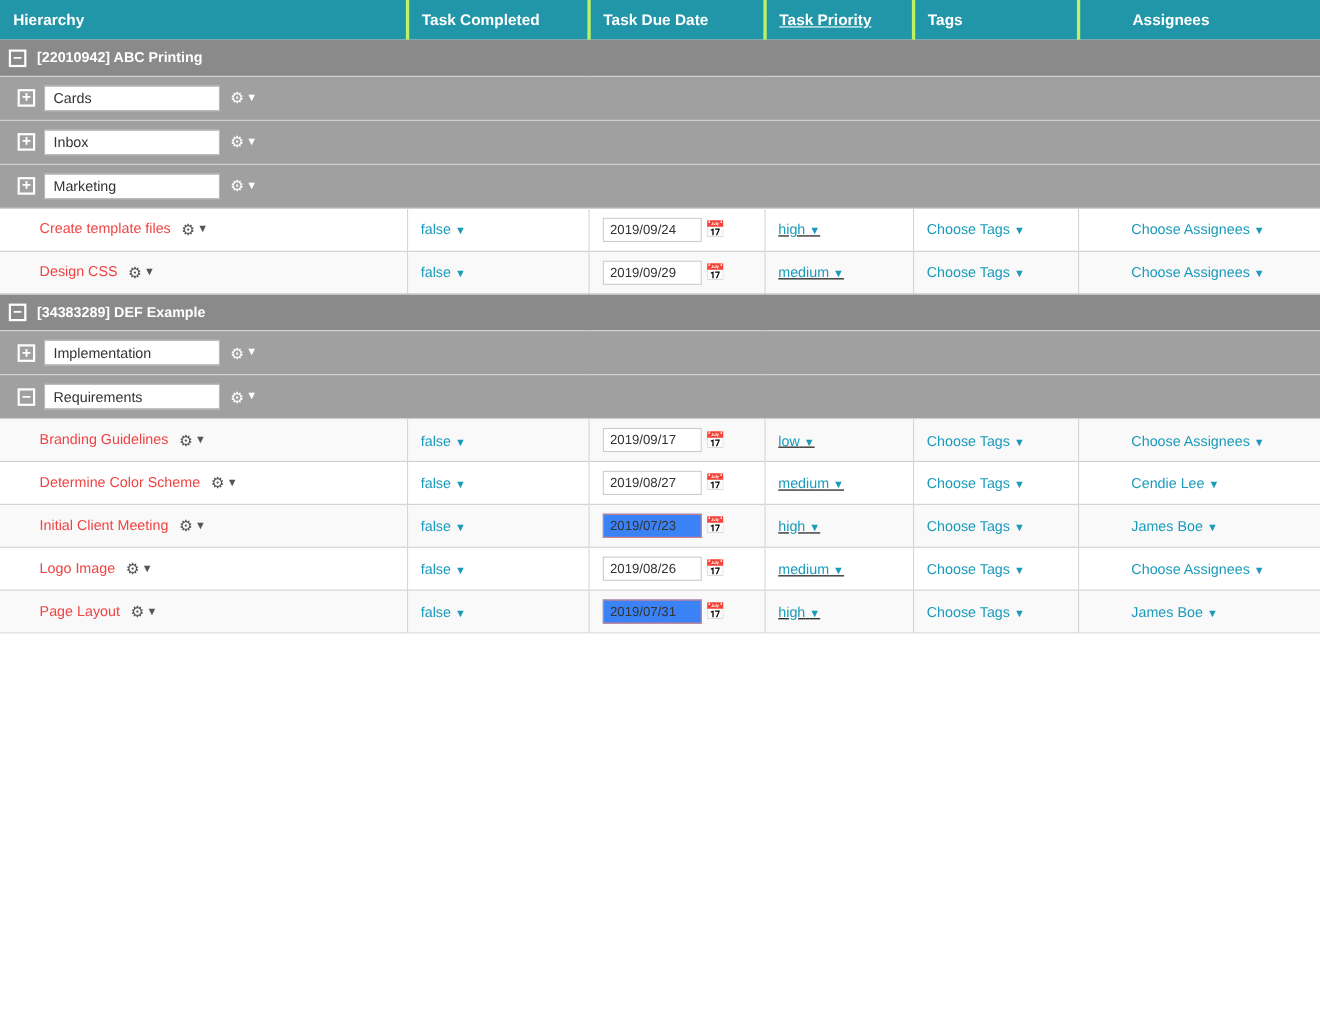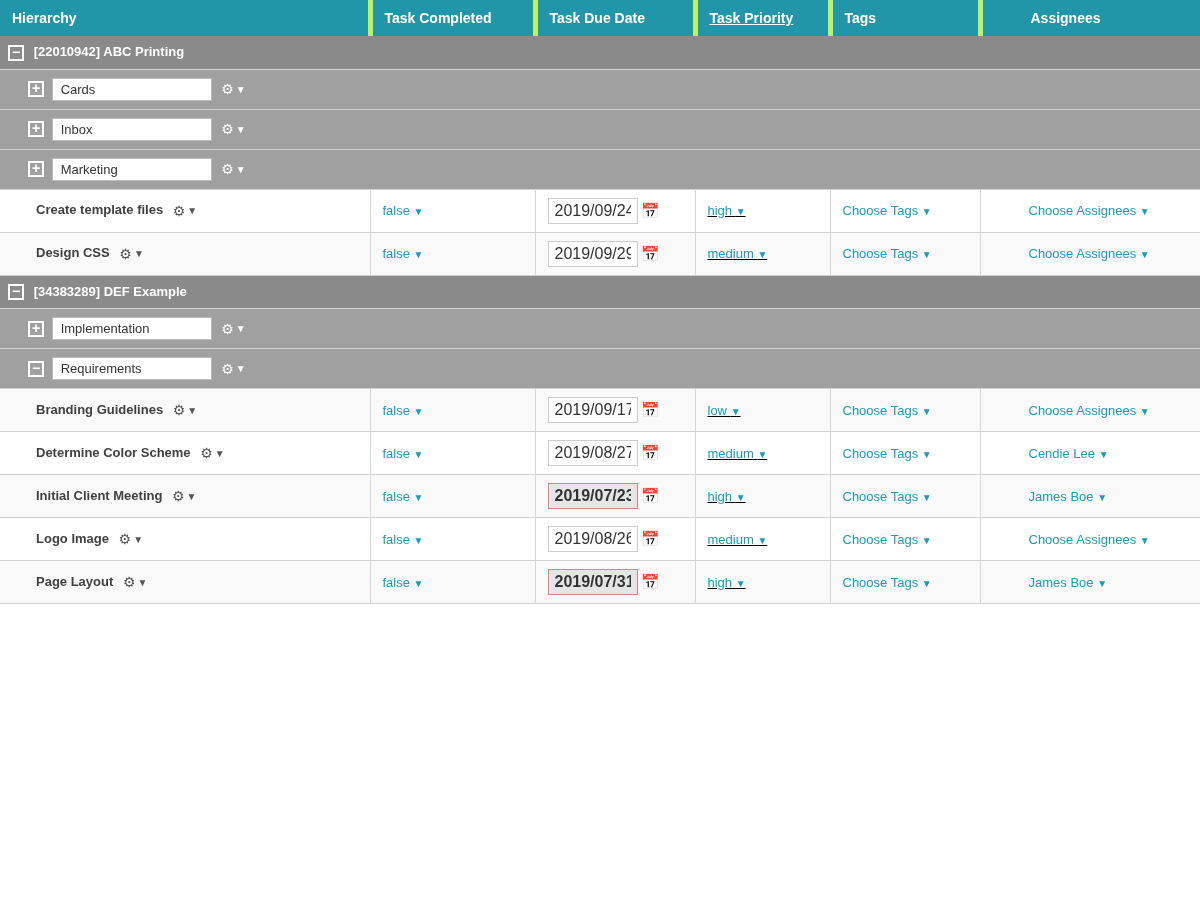--- a/index.html
+++ b/index.html
@@ -13,21 +13,21 @@
     thead tr {
       background-color: #2196a8;
       color: #fff;
     }
 
     thead th {
       padding: 10px 12px;
       text-align: left;
       font-weight: bold;
       font-size: 14px;
-      border-right: 5px solid #bef264;
+      border-right: 3px solid #bef264;
     }
 
     thead th:last-child { border-right: none; }
 
     tbody tr {
       border-bottom: 1px solid #d0d0d0;
     }
 
     
     tr.row-level-all {
@@ -56,21 +56,21 @@
     td:last-child { border-right: none; }
 
     .col-hierarchy { width: 370px; }
     .col-completed { width: 165px; }
     .col-duedate { width: 160px; }
     .col-priority { width: 135px; text-decoration: underline; }
     .col-tags { width: 150px; }
     .col-assignees { width: 220px; padding-left: 48px; }
 
     .hierarchy-indent-0 { padding-left: 8px; }
-    .hierarchy-indent-1 { padding-left: 28px; }
+    .hierarchy-indent-1 { padding-left: 16px; }
     .hierarchy-indent-2 { padding-left: 36px; }
 
     .list-name-box {
       display: inline-block;
       border: 1px solid #bbb;
       background: #fff;
       color: #333;
       padding: 3px 8px;
       min-width: 160px;
       vertical-align: middle;
@@ -89,49 +89,47 @@
     tr.row-group .gear-btn,
     tr.row-subgroup .gear-btn {
       color: #fff;
     }
 
     .gear-icon { font-size: 14px; margin-right: 2px; }
     .caret { font-size: 10px; }
 
     .task-name {
       display: inline;
-      color: #404040;
-      font-size: 13px;
-      font-weight: bold;
+      color: #ef4444;
+      font-size: 13px;
     }
 
     .false-btn {
       color: #1a9bba;
       cursor: pointer;
       font-size: 13px;
     }
     .false-caret { font-size: 10px; color: #1a9bba; cursor: pointer; }
 
     .date-cell {
       display: flex;
       align-items: center;
       gap: 4px;
     }
     .date-input {
       border: 1px solid #ccc;
       padding: 3px 6px;
-      font-size: 16px;
+      font-size: 12px;
       color: #333;
       background: #fff;
       width: 90px;
     }
     .date-input.overdue {
-      background-color: #e5e5e5;
+      background-color: #3b82f6;
       border-color: #e08080;
-      font-weight: bold;
     }
     .calendar-icon {
       font-size: 15px;
       cursor: pointer;
       color: #555;
     }
 
     .priority-btn {
       color: #1a9bba;
       cursor: pointer;

